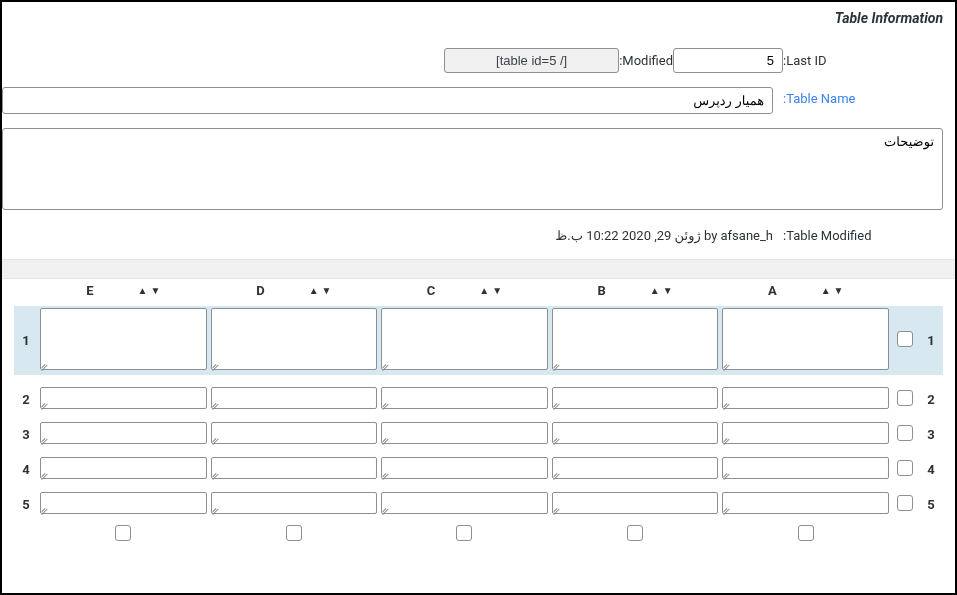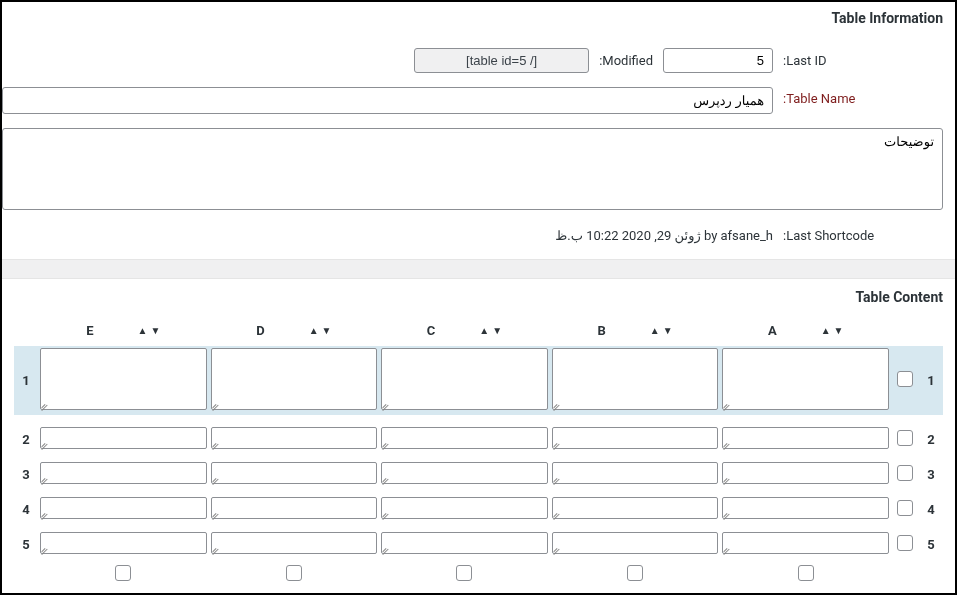--- a/index.html
+++ b/index.html
@@ -1,25 +1,25 @@
 <!DOCTYPE html>
 <html><head>
   <meta charset="utf-8">
   <style>
     * { box-sizing: border-box; margin: 0; padding: 0; }
     body { font-family: -apple-system, BlinkMacSystemFont, "Segoe UI", Roboto, sans-serif; font-size: 13px; color: #2c3338; background: #fff; }
     .container { border: 2px solid #000; width: 957px; height: 595px; overflow: hidden; }
     
-    .panel-header { font-weight: 700; font-size: 14px; padding: 8px 12px; text-align: right; }
+    .panel-header { font-weight: 700; font-size: 14px; padding: 8px 12px; text-align: right; font-style: italic; }
     
     .info-section { padding: 10px 0 8px 0; }
-    .field-row { display: flex; justify-content: flex-end; align-items: center; padding: 4px 12px; margin-bottom: 6px; gap: 10px; }
+    .field-row { display: flex; justify-content: flex-end; align-items: center; padding: 4px 12px; margin-bottom: 6px; }
     .field-row-full { display: flex; justify-content: flex-end; align-items: flex-start; padding: 4px 12px 4px 0; margin-bottom: 6px; gap: 10px; }
     .field-label { color: #2c3338; font-size: 13px; min-width: 160px; text-align: left; }
-    .field-label-fixed { color: #7f1d1d; font-size: 13px; width: 160px; text-align: left; padding-top: 4px; }
+    .field-label-fixed { color: #3b82f6; font-size: 13px; width: 160px; text-align: left; padding-top: 4px; }
     
     .input-text { border: 1px solid #8c8f94; border-radius: 3px; padding: 4px 8px; font-size: 13px; background: #fff; }
     .input-shortcode { width: 175px; text-align: center; background: #f0f0f1; color: #3c434a; }
     .input-id { width: 110px; text-align: right; }
     .input-name { flex: 1; border: 1px solid #8c8f94; border-radius: 3px; padding: 5px 8px; text-align: right; direction: rtl; font-size: 13px; }
     .textarea-desc { flex: 1; border: 1px solid #8c8f94; border-radius: 3px; padding: 5px 8px; text-align: right; direction: rtl; font-size: 13px; height: 82px; resize: none; font-family: inherit; }
     
     .last-modified-row { text-align: right; padding: 8px 12px 8px 0; color: #2c3338; font-size: 13px; display: flex; justify-content: flex-end; gap: 10px; }
     .last-modified-label { width: 160px; text-align: left; }
     
@@ -73,29 +73,28 @@
       <input type="text" class="input-name" value="همیار ردپرس" style="">
       <span class="field-label-fixed">:Table Name</span>
     </div>
 
     <div class="field-row-full">
       <textarea class="textarea-desc" style="">توضیحات</textarea>
     </div>
 
     <div class="last-modified-row">
       <span>ژوئن 29, 2020 10:22 ب.ظ by afsane_h</span>
-      <span class="last-modified-label">:Last Shortcode</span>
+      <span class="last-modified-label">:Table Modified</span>
     </div>
 
   </div>
 
   <div class="separator"></div>
 
   <div class="content-section">
-    <div class="content-header">Table Content</div>
 
     <div class="table-wrapper">
       <table class="data-table">
         <thead>
           <tr>
             <th class="col-num-left"></th>
             <th class="col-header">
               <div class="col-header-inner">
                 <span>E</span>
                 <span class="sort-icons">

